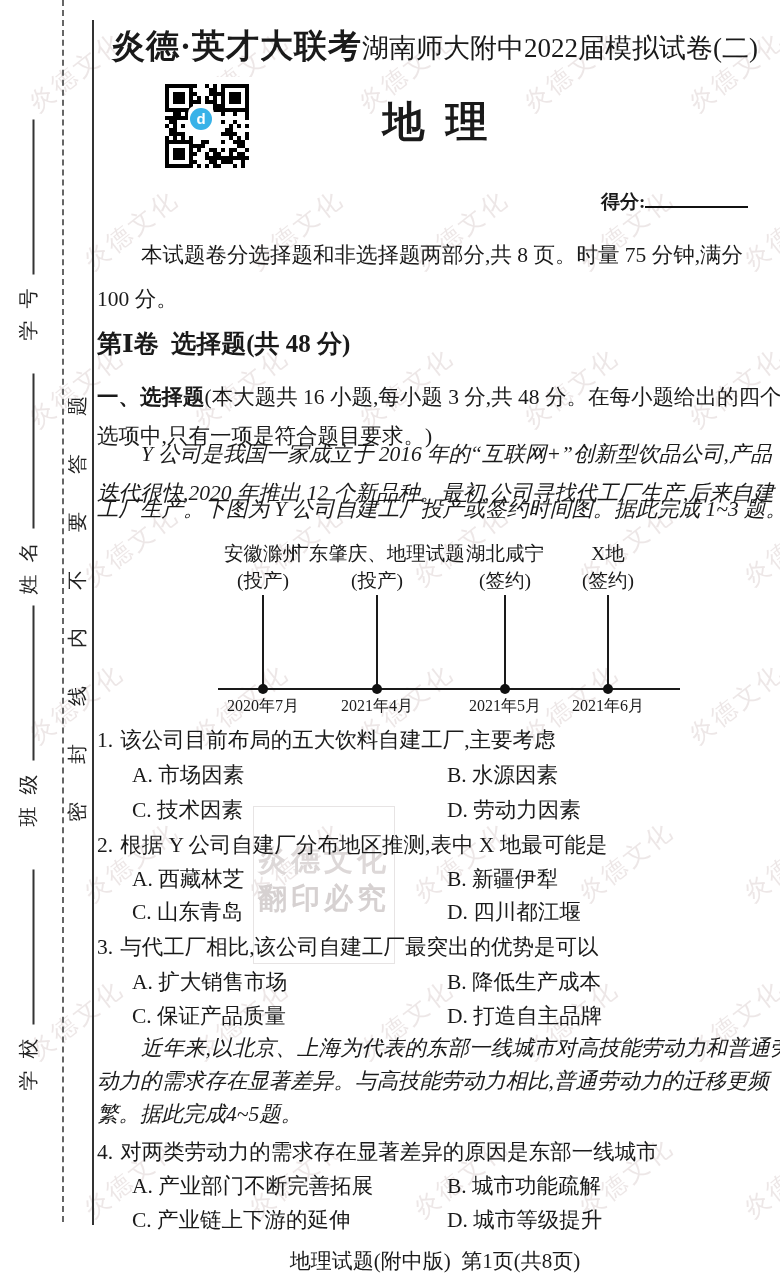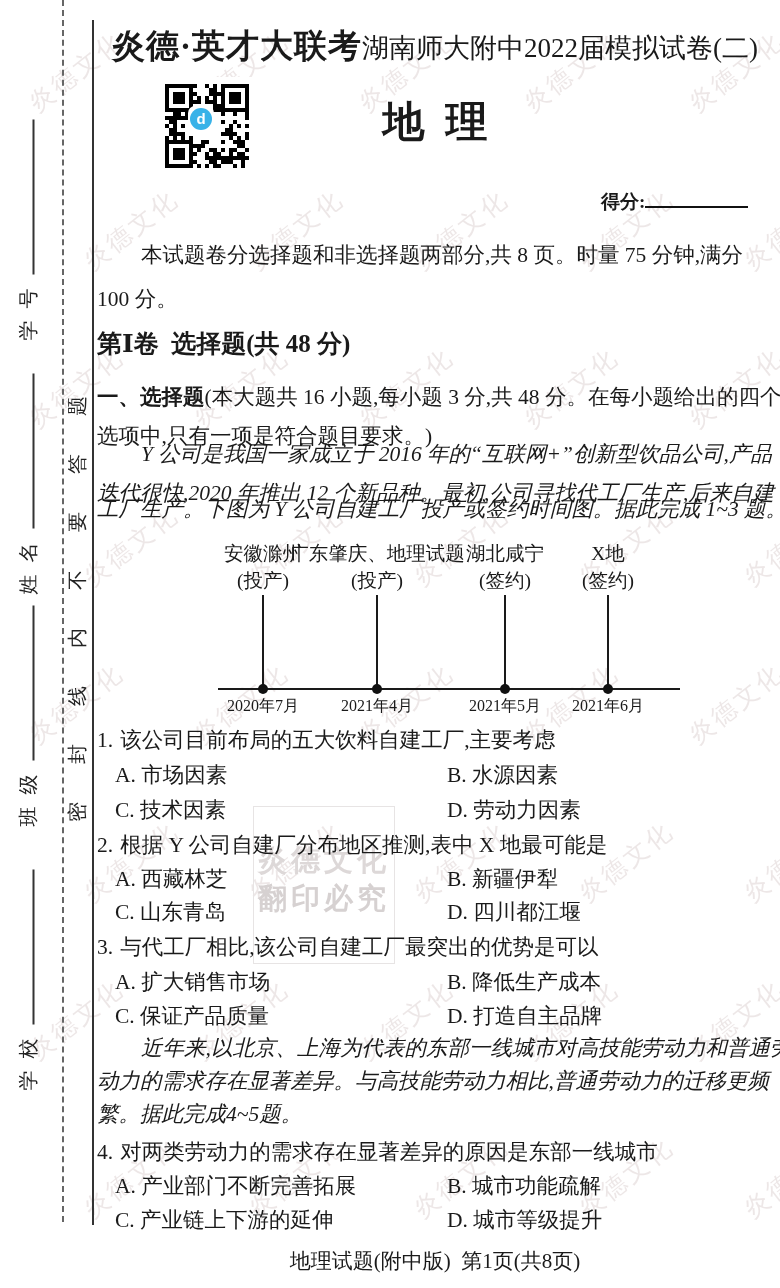--- a/index.html
+++ b/index.html
@@ -47,21 +47,21 @@
       text-align:center;}
   
   .ln{position:absolute;left:97px;width:678px;font-size:21.5px;line-height:27px;
       white-space:pre;z-index:2;}
   .indent{padding-left:44px;}
   .center{}
   .sec-title{font-size:25px;font-weight:bold;}
   .hd{font-weight:bold;}
   .kai{font-style:italic;}
   .qnum{margin-right:7px;}
-  .optL{margin-left:18px;font-family:Liberation Serif, serif;}
+  .optL{margin-left:35px;font-family:Liberation Serif, serif;}
   .optR{position:absolute;left:350px;}
   .footer{position:absolute;left:97px;top:1247px;width:676px;text-align:center;font-size:21px;
       white-space:pre;z-index:2;}
   
   .timeline{position:absolute;left:210px;top:540px;width:480px;height:182px;z-index:2;}
   .tl-axis{position:absolute;left:8px;top:148px;width:462px;border-top:2px solid #1a1a1a;}
   .tl-event{position:absolute;top:0;width:0;}
   .tl-place,.tl-status,.tl-date{position:absolute;transform:translateX(-50%);white-space:nowrap;
       text-align:center;font-size:19.5px;}
   .tl-place{top:0;}

